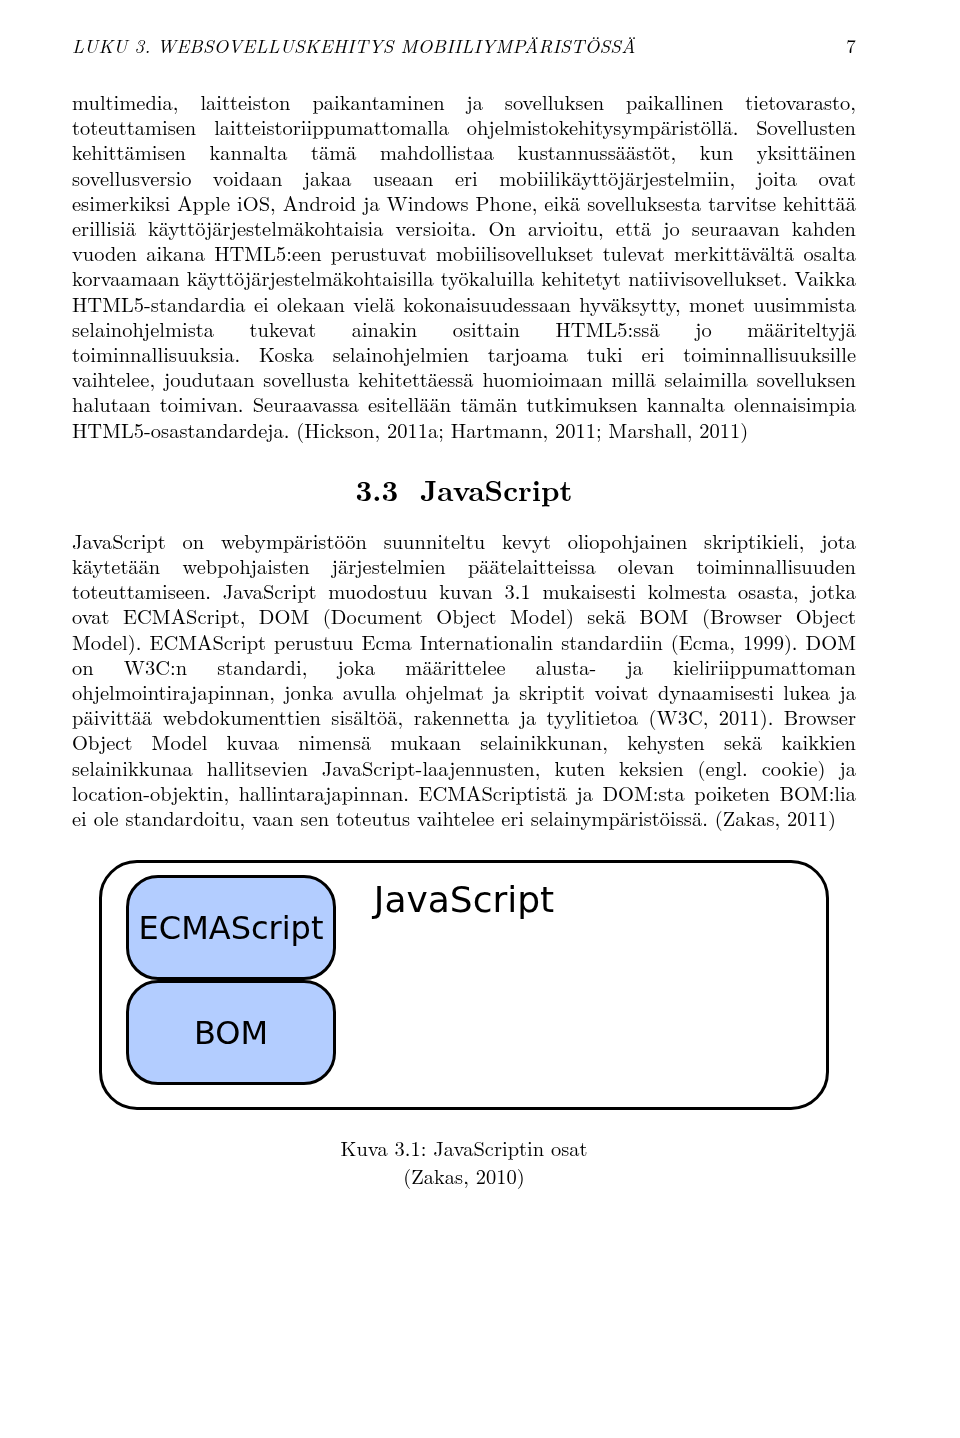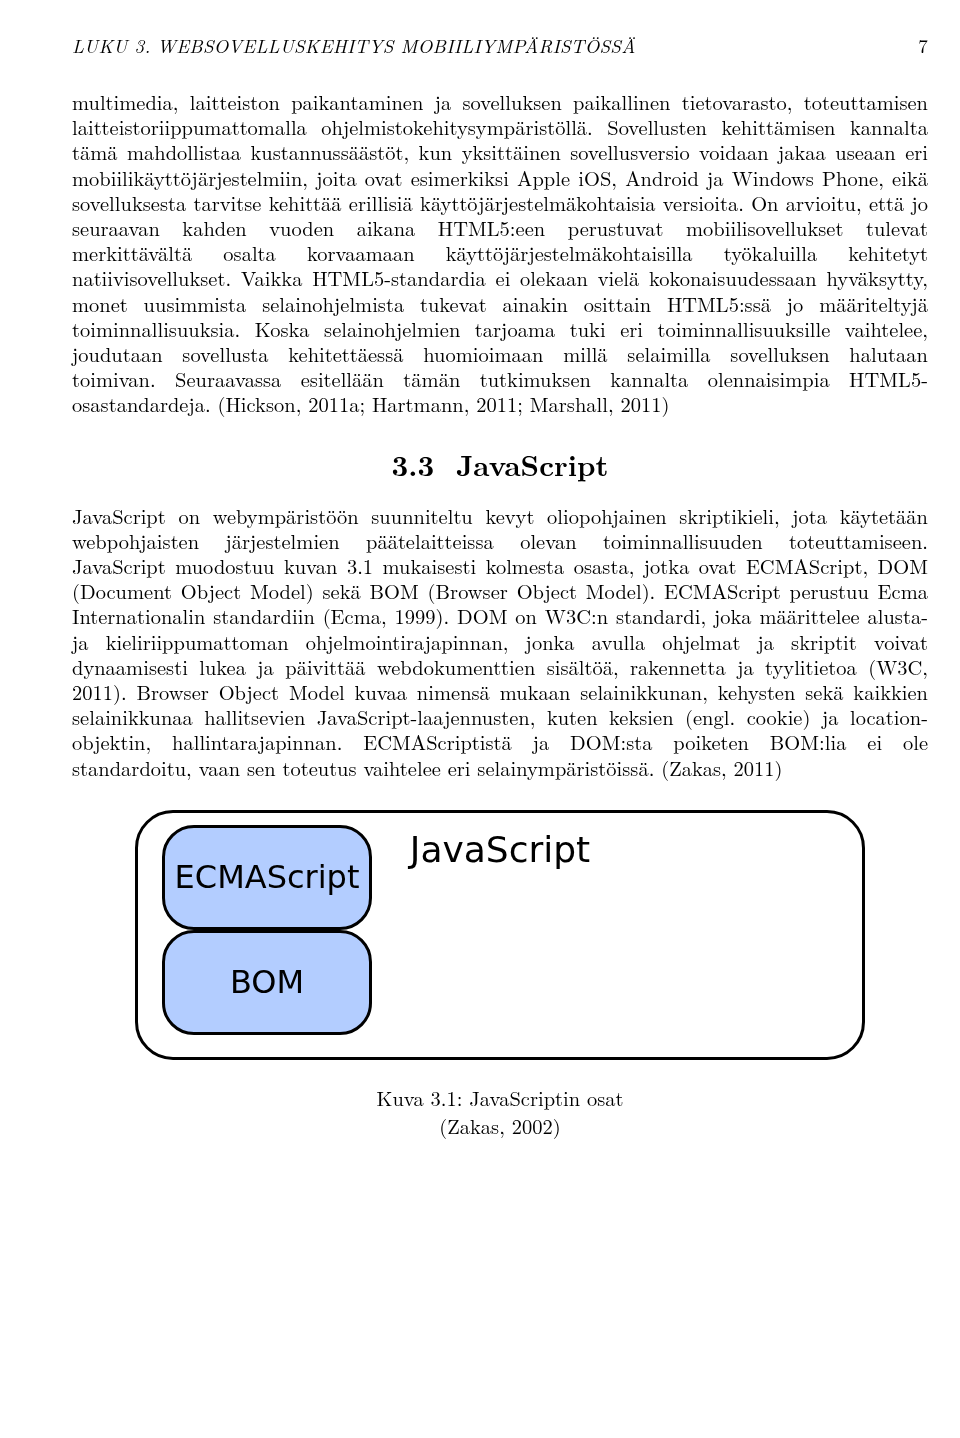--- a/index.html
+++ b/index.html
@@ -8,21 +8,21 @@
       min-height: 1438px;
       margin: 0;
       padding: 0;
       background: #fff;
       font-family: "Latin Modern Roman", "CMU Serif", "Computer Modern", Georgia, serif;
       color: #000;
       position: relative;
       box-sizing: border-box;
     }
     .page {
-      padding: 32px 32px 0 72px;
+      padding: 32px 104px 0 72px;
       box-sizing: border-box;
     }
     .running-head {
       display: flex;
       justify-content: space-between;
       align-items: baseline;
       font-size: 19px;
       margin-bottom: 30px;
       letter-spacing: 0.2px;
     }
@@ -122,16 +122,16 @@
   <div class="diagram-wrap">
     <div class="diagram-outer">
       <div class="diagram-title">JavaScript</div>
       <div class="inner-boxes">
         <div class="inner-box">ECMAScript</div>
         <div class="inner-box">BOM</div>
       </div>
     </div>
     <div class="caption">
       <span>Kuva 3.1: JavaScriptin osat</span><br>
-      <span>(Zakas, 2002)</span>
+      <span>(Zakas, 2010)</span>
     </div>
   </div>
 </div>
 
 </body></html>

